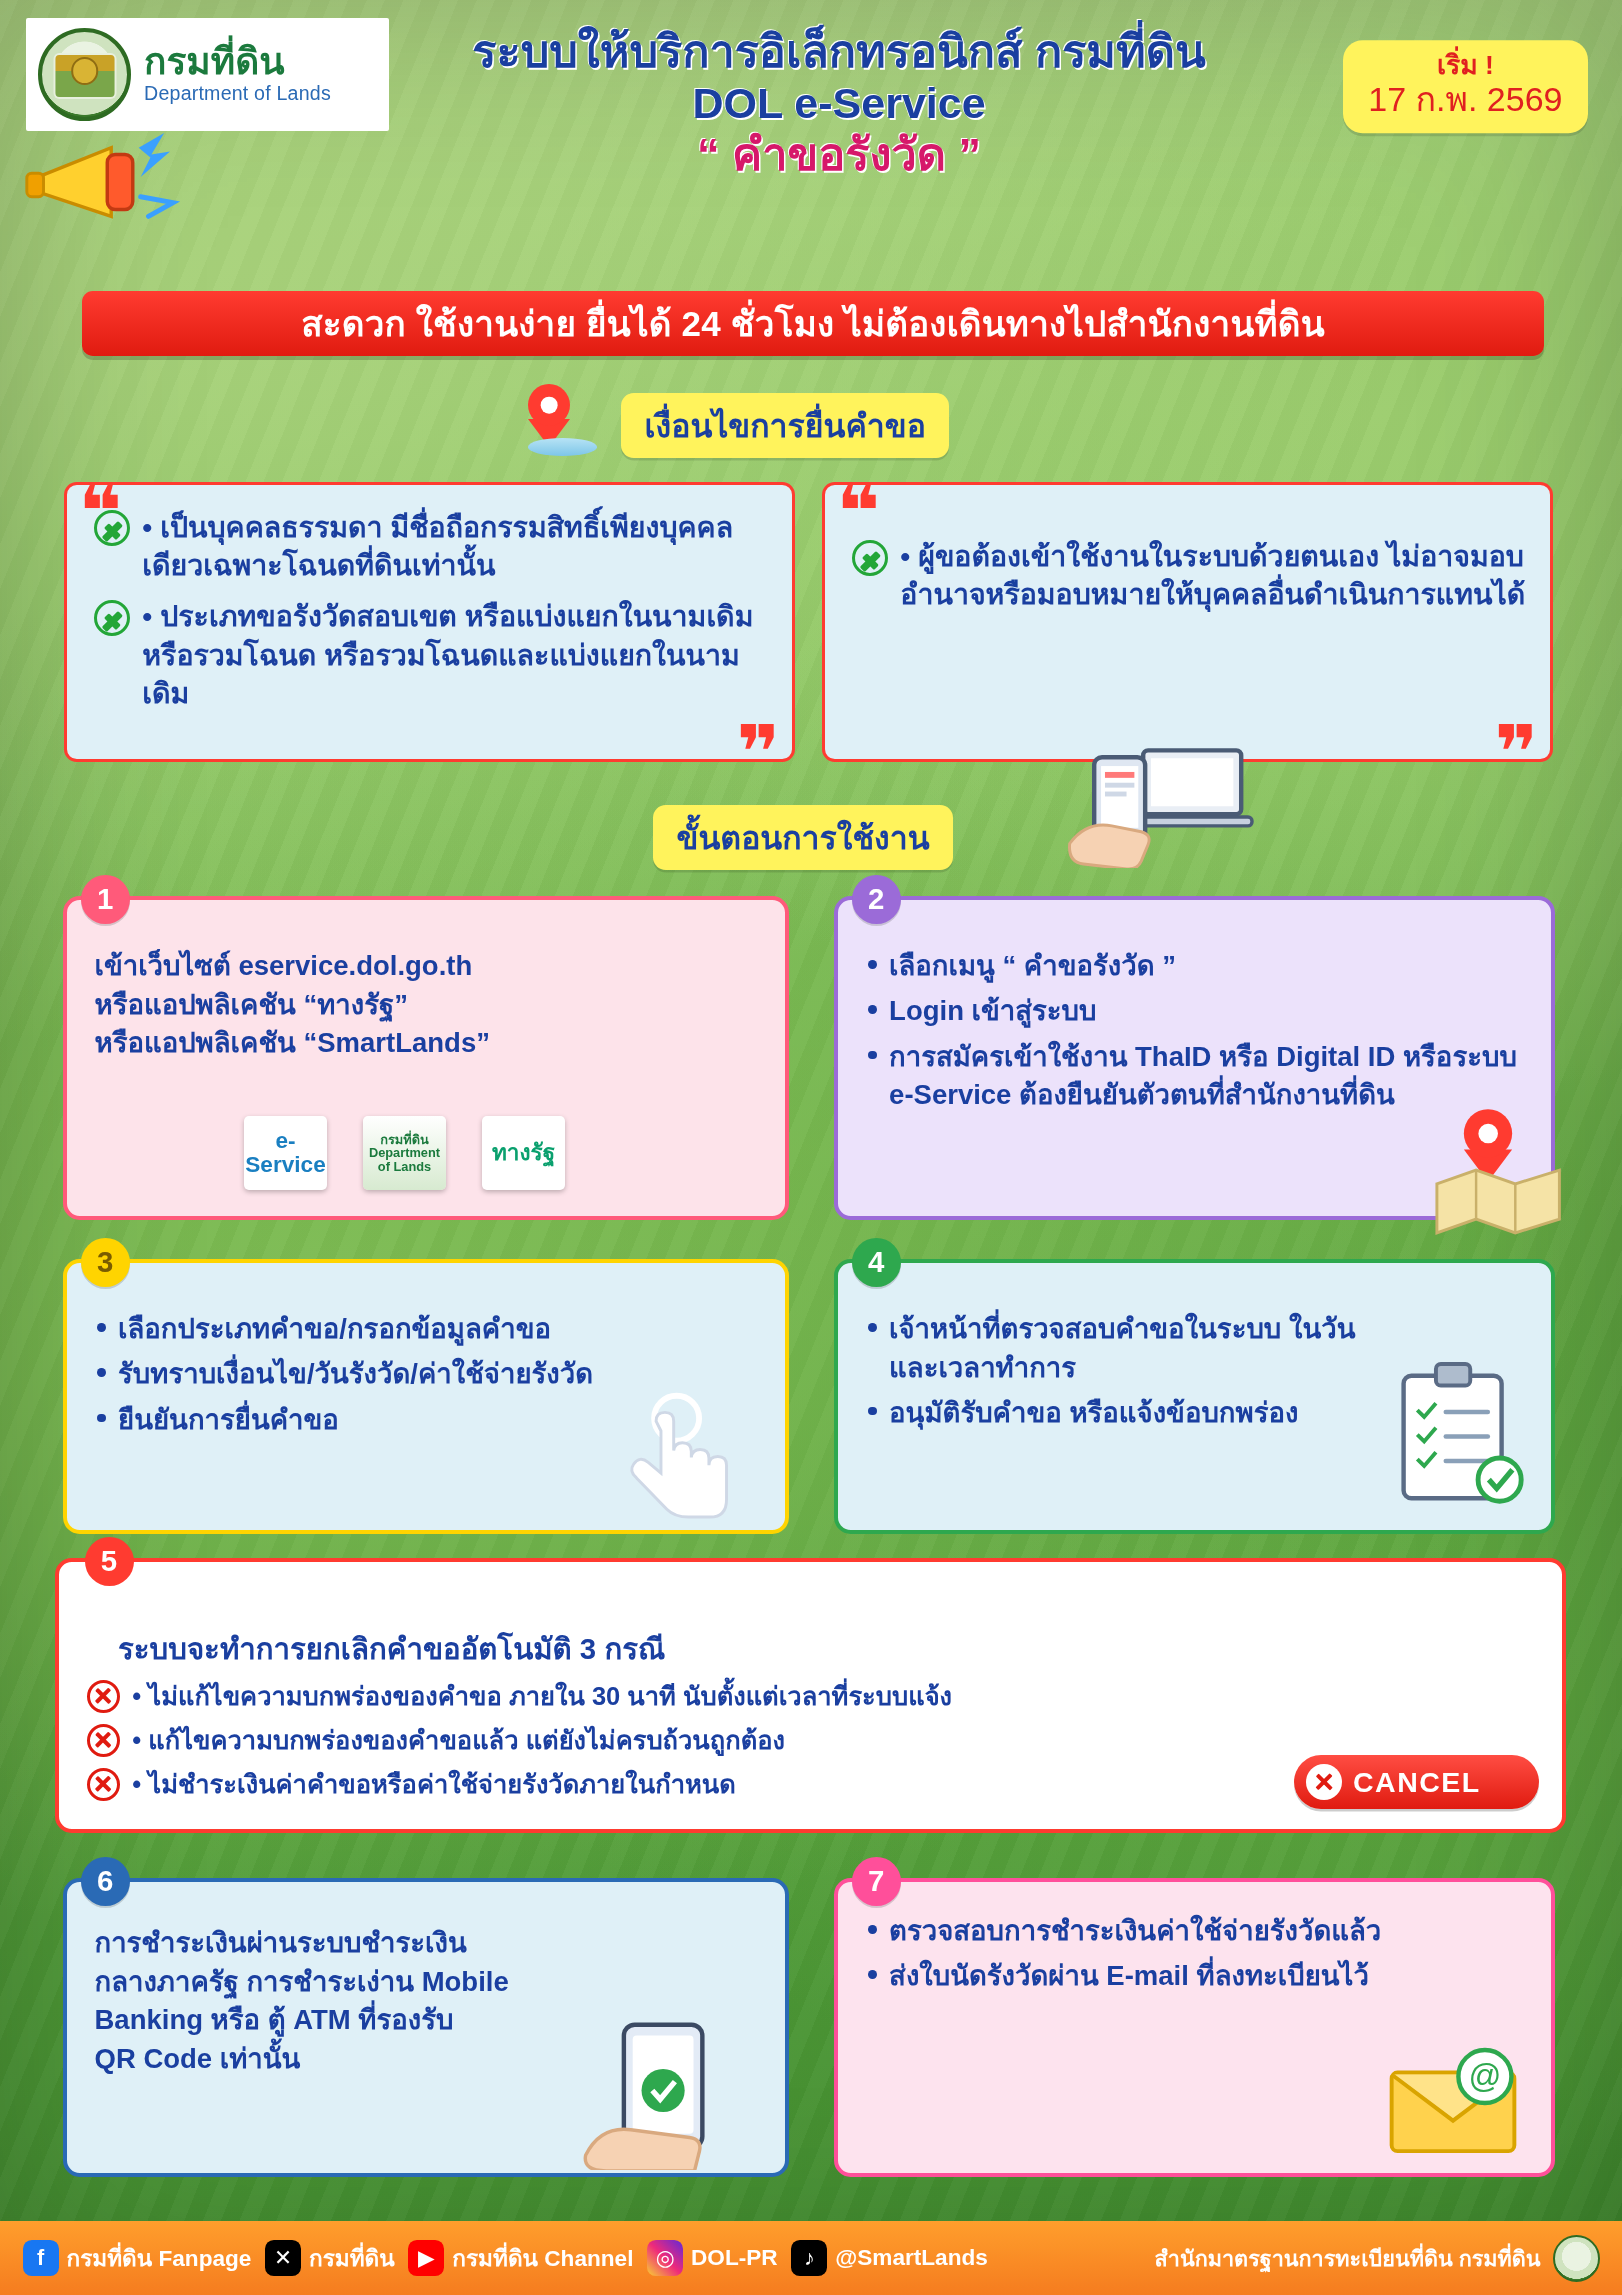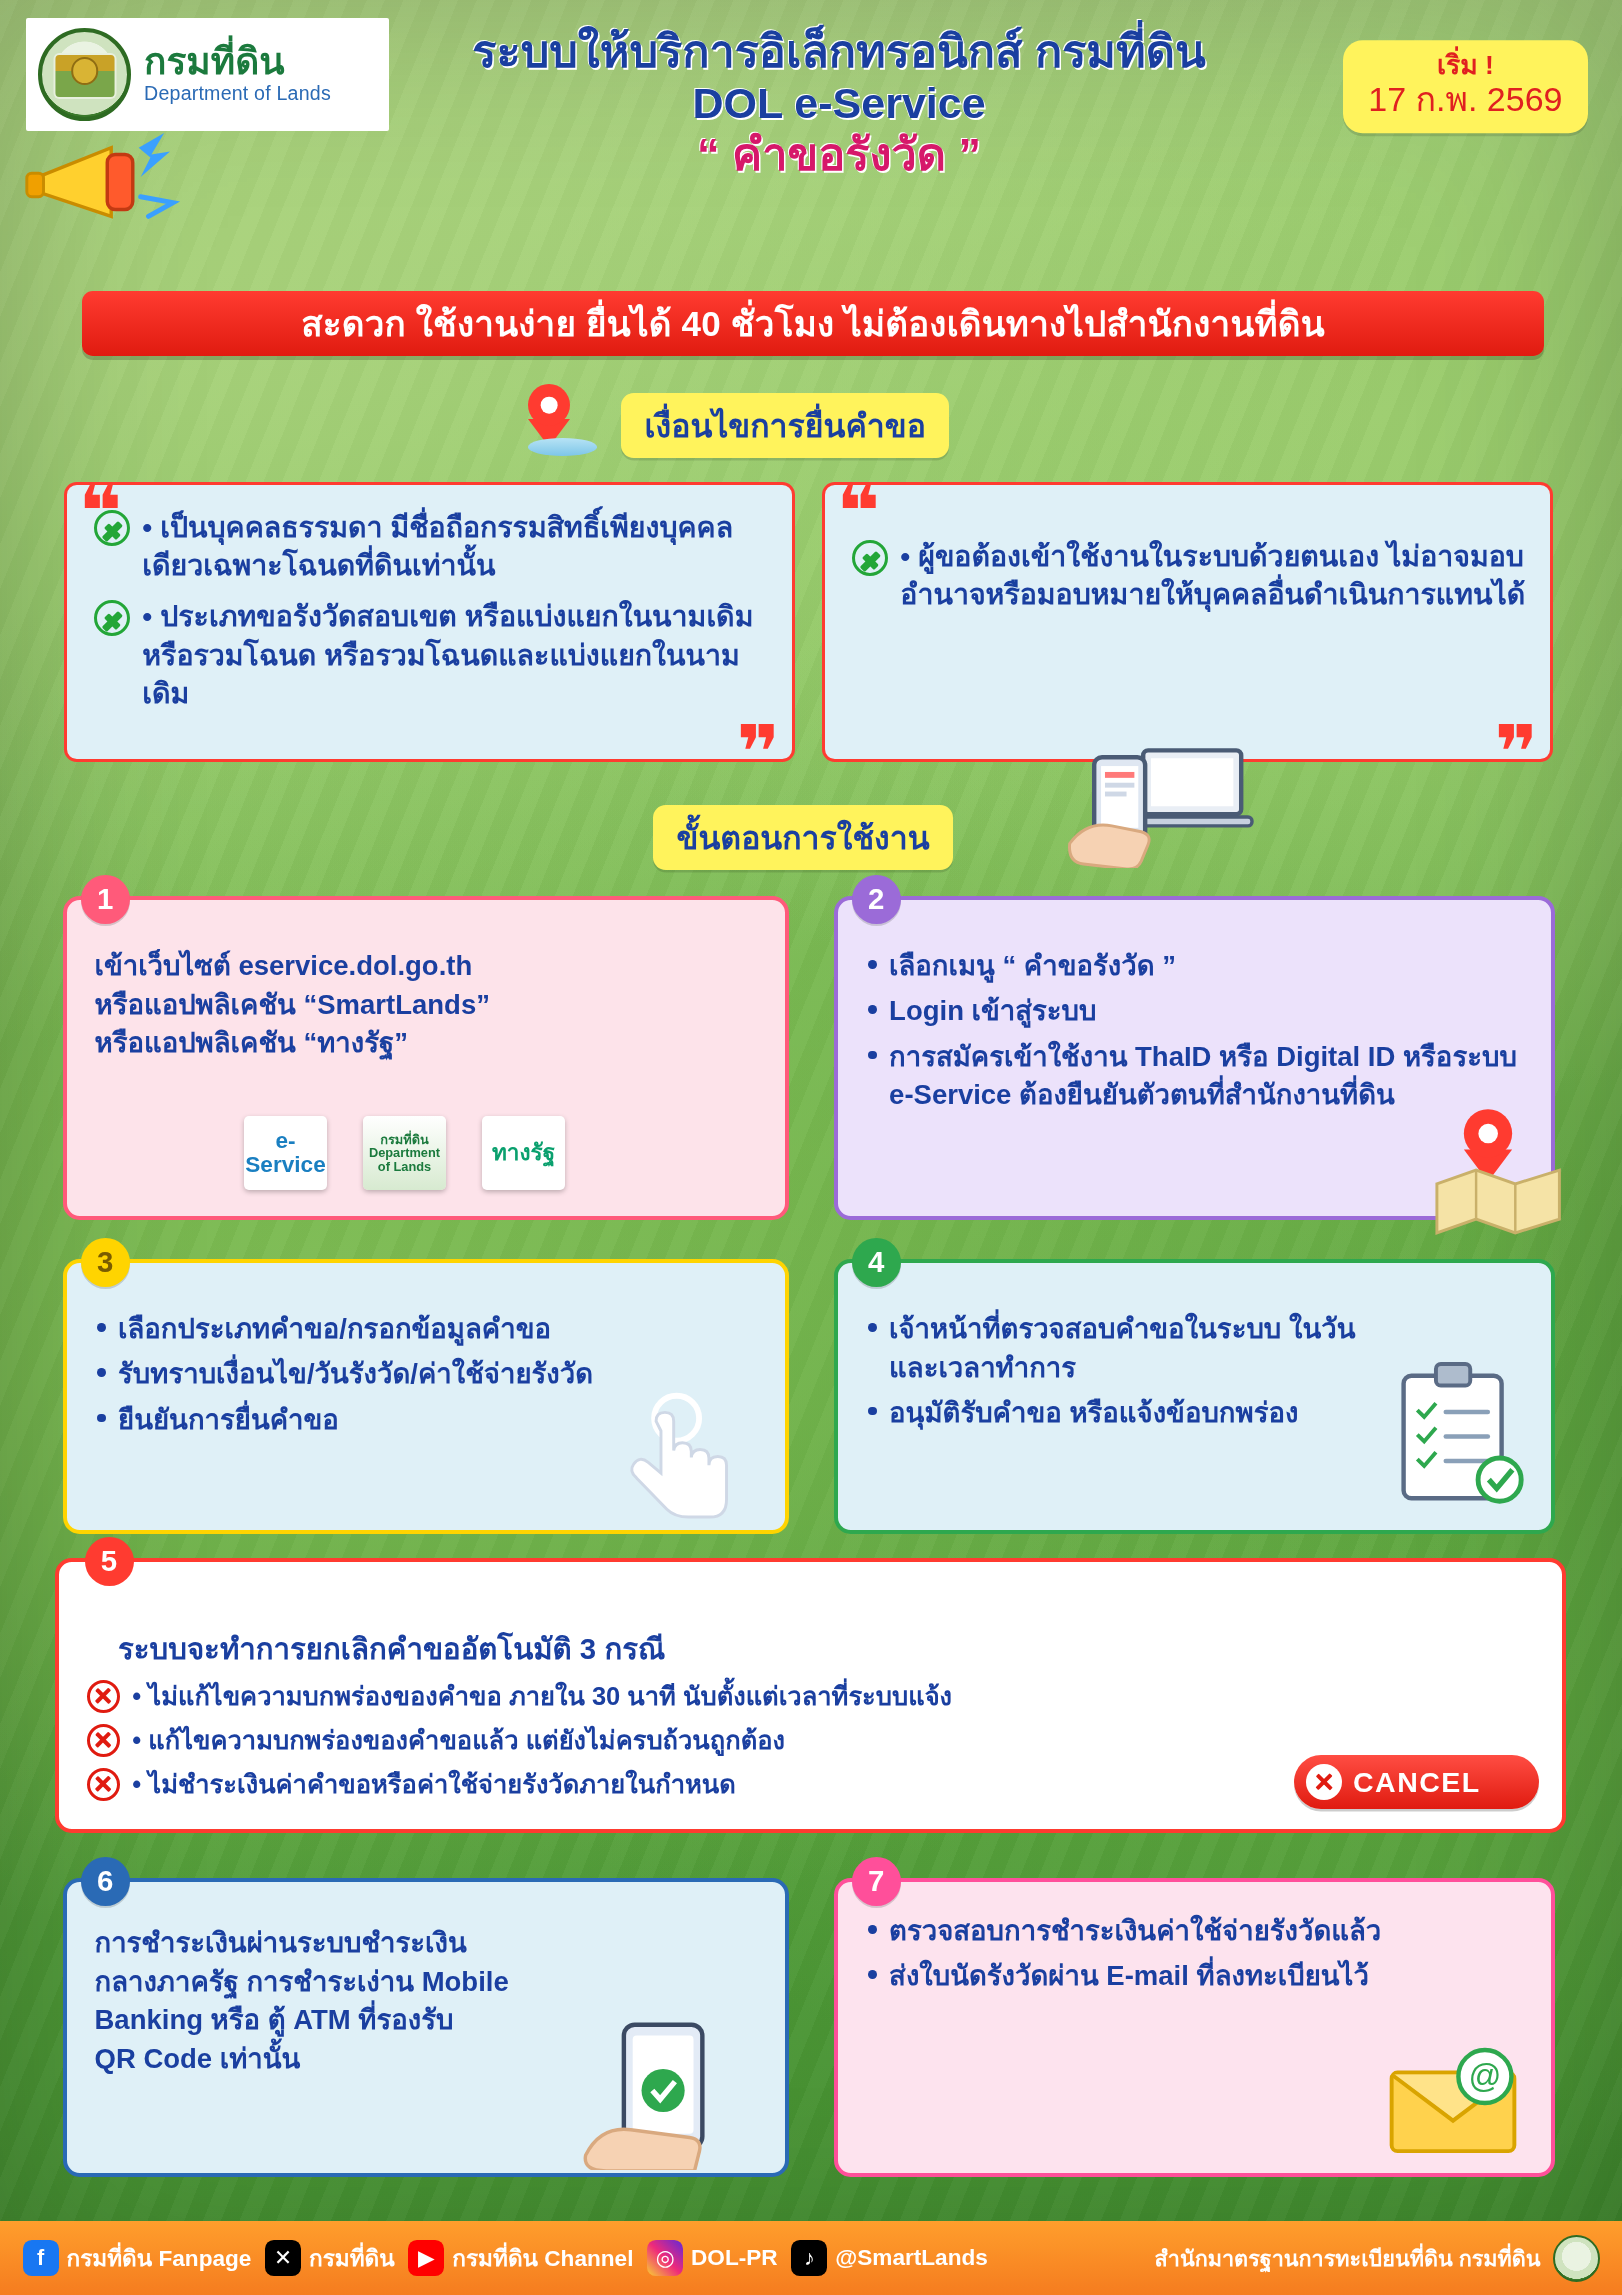--- a/index.html
+++ b/index.html
@@ -229,21 +229,21 @@
     <div class="t2">DOL e-Service</div>
     <div class="t3">“ คำขอรังวัด ”</div>
   </div>
 
   <div class="start-badge">
     <div class="s1">เริ่ม !</div>
     <div class="s2">17 ก.พ. 2569</div>
   </div>
 
   <div class="red-banner">
-    <span>สะดวก ใช้งานง่าย ยื่นได้ 40 ชั่วโมง ไม่ต้องเดินทางไปสำนักงานที่ดิน</span>
+    <span>สะดวก ใช้งานง่าย ยื่นได้ 24 ชั่วโมง ไม่ต้องเดินทางไปสำนักงานที่ดิน</span>
   </div>
 
   <div class="pin" style="left:528px;top:384px;">
     <div class="base" style="position:absolute;left:13.2px;top:58px;"></div>
     <div class="head"></div>
       <div class="tip"></div>
   </div>
   <div class="sec-label" style="left:621px;top:393px;">เงื่อนไขการยื่นคำขอ</div>
 
   <div class="cond-card" style="left:64px;top:482px;width:731px;height:280px;">
@@ -279,22 +279,22 @@
     <rect x="112" y="104" width="60" height="12" fill="#ff7a7a"></rect>
     <rect x="112" y="126" width="60" height="10" fill="#cfd8e6"></rect>
     <rect x="112" y="144" width="44" height="10" fill="#cfd8e6"></rect>
     <path d="M40 250 q34 -46 86 -36 l60 12 q22 6 14 26 l-14 34 q-8 18 -30 16 l-88 -10 q-32 -4 -28 -42z" fill="#f6d2b3" stroke="#d9a97f" stroke-width="6"></path>
   </svg>
 
   <div class="step" style="left:63px;top:896px;width:726px;height:324px;border:4.4px solid #ff5a7a;background:#fde3ea;">
     <div class="num" style="background:#ff5a7a;left:13.7px;top:-25.5px;">1</div>
     <div class="body" style="padding-top:47px;">
       <div>เข้าเว็บไซต์ eservice.dol.go.th</div>
+      <div>หรือแอปพลิเคชัน “ทางรัฐ”</div>
       <div>หรือแอปพลิเคชัน “SmartLands”</div>
-      <div>หรือแอปพลิเคชัน “ทางรัฐ”</div>
     </div>
     <div class="app-icons" style="left:177px;top:216px;">
       <div class="app-icon" style="color:#1a7fc1;">e-Service</div>
       <div class="app-icon" style="color:#1b7a3d;font-size:12.8px;background:linear-gradient(180deg,#ffffff,#d7ead0);">กรมที่ดิน Department of Lands</div>
       <div class="app-icon" style="color:#0aa06e;">ทางรัฐ</div>
     </div>
   </div>
 
   <div class="step" style="left:834px;top:896px;width:721px;height:324px;border:4.4px solid #9b6bd8;background:#ece2fb;">
     <div class="num" style="background:#9b6bd8;left:13.7px;top:-25.5px;">2</div>

